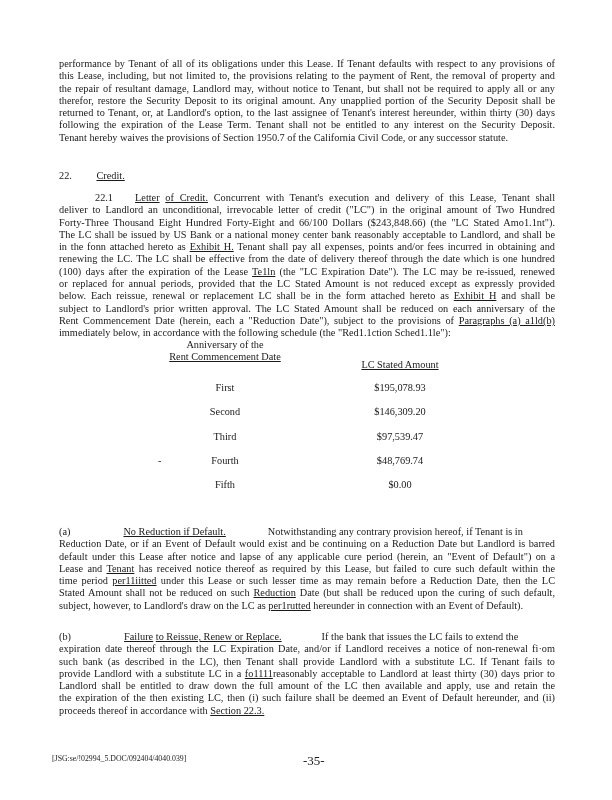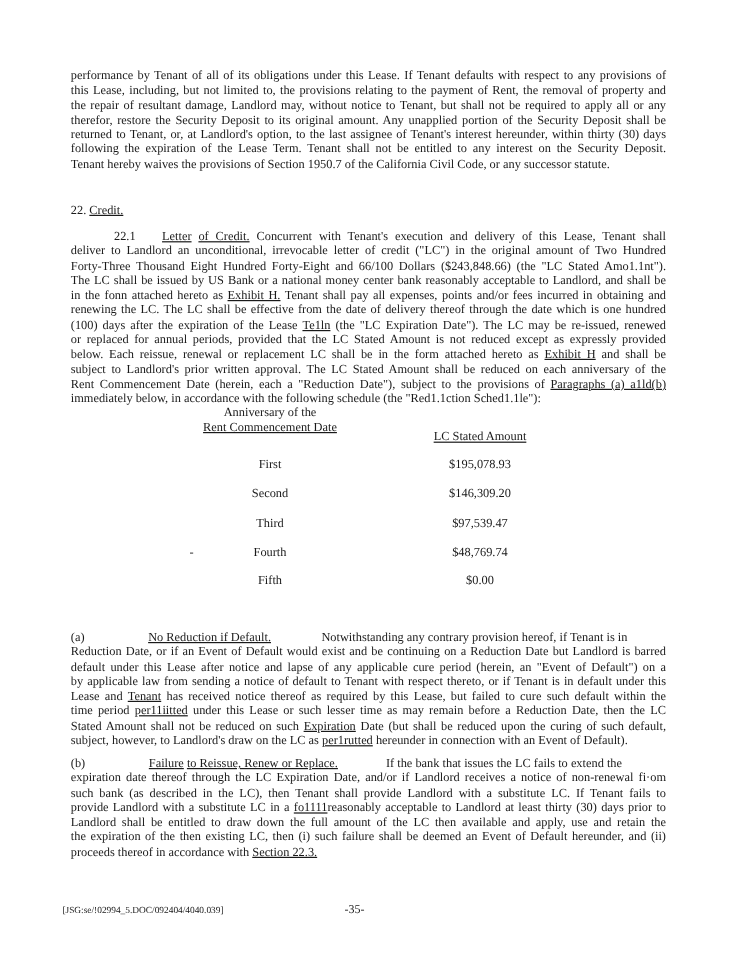--- a/index.html
+++ b/index.html
@@ -21,21 +21,21 @@
   <span class="ln j">this Lease, including, but not limited to, the provisions relating to the payment of Rent, the removal of property and</span>
   <span class="ln j">the repair of resultant damage, Landlord may, without notice to Tenant, but shall not be required to apply all or  any</span>
   <span class="ln j">therefor, restore the Security Deposit to its original amount.   Any unapplied portion of the Security Deposit shall be</span>
   <span class="ln j">returned to Tenant, or, at Landlord's option, to the last assignee of Tenant's interest hereunder, within thirty (30)  days</span>
   <span class="ln j">following the expiration of the  Lease Term.          Tenant shall not be entitled to any interest on the Security Deposit.</span>
   <span class="ln">Tenant hereby waives the provisions of Section 1950.7 of the California Civil Code, or any successor  statute.</span>
 </div>
 
 <div class="abs" style="left:59px; top:170px;">
   <span>22.</span>
-  <u style="text-align:right;">Credit.</u>
+  <u style="margin-left:22px;text-align:right;">Credit.</u>
 </div>
 
 <div class="block" style="top:192px;">
   <span class="ln j"><span style="padding-left:36px;">22.1</span><span style="display:inline-block;width:22px;"></span><u>Letter</u> <u>of Credit.</u> <span>Concurrent with Tenant's execution and delivery of this Lease, Tenant shall</span></span>
   <span class="ln j">deliver to Landlord an unconditional, irrevocable letter of credit ("LC") in the original amount of Two Hundred</span>
   <span class="ln j">Forty-Three  Thousand Eight Hundred Forty-Eight and 66/100  Dollars ($243,848.66)  (the "LC Stated Amo1.1nt").</span>
   <span class="ln j">The LC shall be issued by US Bank or a national money center bank reasonably acceptable to Landlord, and shall be</span>
   <span class="ln j"><span>in the fonn attached  hereto as</span> <u>Exhibit H.</u>  <span>Tenant shall pay all expenses, points and/or fees incurred in obtaining and</span></span>
   <span class="ln j">renewing the LC.  The LC shall be effective from the date of delivery thereof through the date which is one hundred</span>
   <span class="ln j"><span>(100) days after the expiration of the Lease</span> <u>Te1ln</u> <span>(the "LC Expiration Date").   The LC may be re-issued, renewed</span></span>
@@ -69,31 +69,30 @@
   <div class="tbl-col2" style="top:455px;">$48,769.74</div>
 
   <div class="tbl-col1" style="top:479px;">Fifth</div>
   <div class="tbl-col2" style="top:479px;">$0.00</div>
 </div>
 
 <div class="block" style="top:526px;">
   <span class="ln"><span>(a)</span><span style="display:inline-block;width:53px;"></span><u>No Reduction if Default.</u><span style="display:inline-block;width:42px;"></span><span>Notwithstanding any contrary provision hereof, if Tenant is in</span></span>
   <span class="ln j">Reduction Date, or if an Event of Default would exist and be continuing on a Reduction Date but Landlord is barred</span>
   <span class="ln j">default under this Lease after notice and lapse of any applicable cure period (herein, an "Event of Default") on a</span>
-  <span class="ln j">by applicable law from sending a notice of default to Tenant with respect thereto, or if Tenant is in default under this</span>
   <span class="ln j"><span>Lease and</span> <u>Tenant</u> <span>has received notice thereof as required by this Lease, but failed to cure such default within the</span></span>
   <span class="ln j"><span>time period</span> <u>per11iitted</u> <span>under this Lease or such lesser time as may remain before a Reduction Date, then the LC</span></span>
-  <span class="ln j"><span>Stated Amount shall not be reduced on such</span> <u>Expiration</u> <span>Date (but shall be reduced upon the curing of such default,</span></span>
+  <span class="ln j"><span>Stated Amount shall not be reduced on such</span> <u>Reduction</u> <span>Date (but shall be reduced upon the curing of such default,</span></span>
   <span class="ln"><span>subject, however, to Landlord's draw on the LC as</span> <u>per1rutted</u> <span>hereunder in connection with an Event of Default).</span></span>
 </div>
 
 <div class="block" style="top:631px;">
   <span class="ln"><span>(b)</span><span style="display:inline-block;width:53px;"></span><u>Failure</u> <u>to Reissue, Renew  or Replace.</u><span style="display:inline-block;width:40px;"></span><span>If the bank that issues the LC fails to extend the</span></span>
   <span class="ln j">expiration date thereof through the LC Expiration Date, and/or if Landlord receives a notice of non-renewal fi·om</span>
   <span class="ln j">such bank (as described in the LC), then Tenant shall provide Landlord with a  substitute LC.   If Tenant fails to</span>
   <span class="ln j"><span>provide Landlord with a substitute LC in a</span> <u>fo1111</u><span>reasonably acceptable to Landlord at least thirty (30) days prior to</span></span>
   <span class="ln j">Landlord shall be entitled to draw down the full amount of the LC  then available and apply, use and retain the</span>
   <span class="ln j">the expiration of the then existing LC, then (i) such failure shall be deemed an Event of Default hereunder, and (ii)</span>
   <span class="ln"><span>proceeds thereof in accordance with</span> <u>Section  22.3.</u></span>
 </div>
 
 <div class="abs" style="left:52px; top:754px; font-size:7.8px;">[JSG:se/!02994_5.DOC/092404/4040.039]</div>
-<div class="abs" style="left:287px; top:753px; font-size:10px;">-35-</div>
+<div class="abs" style="left:303px; top:753px; font-size:13px;">-35-</div>
 
 </body></html>

